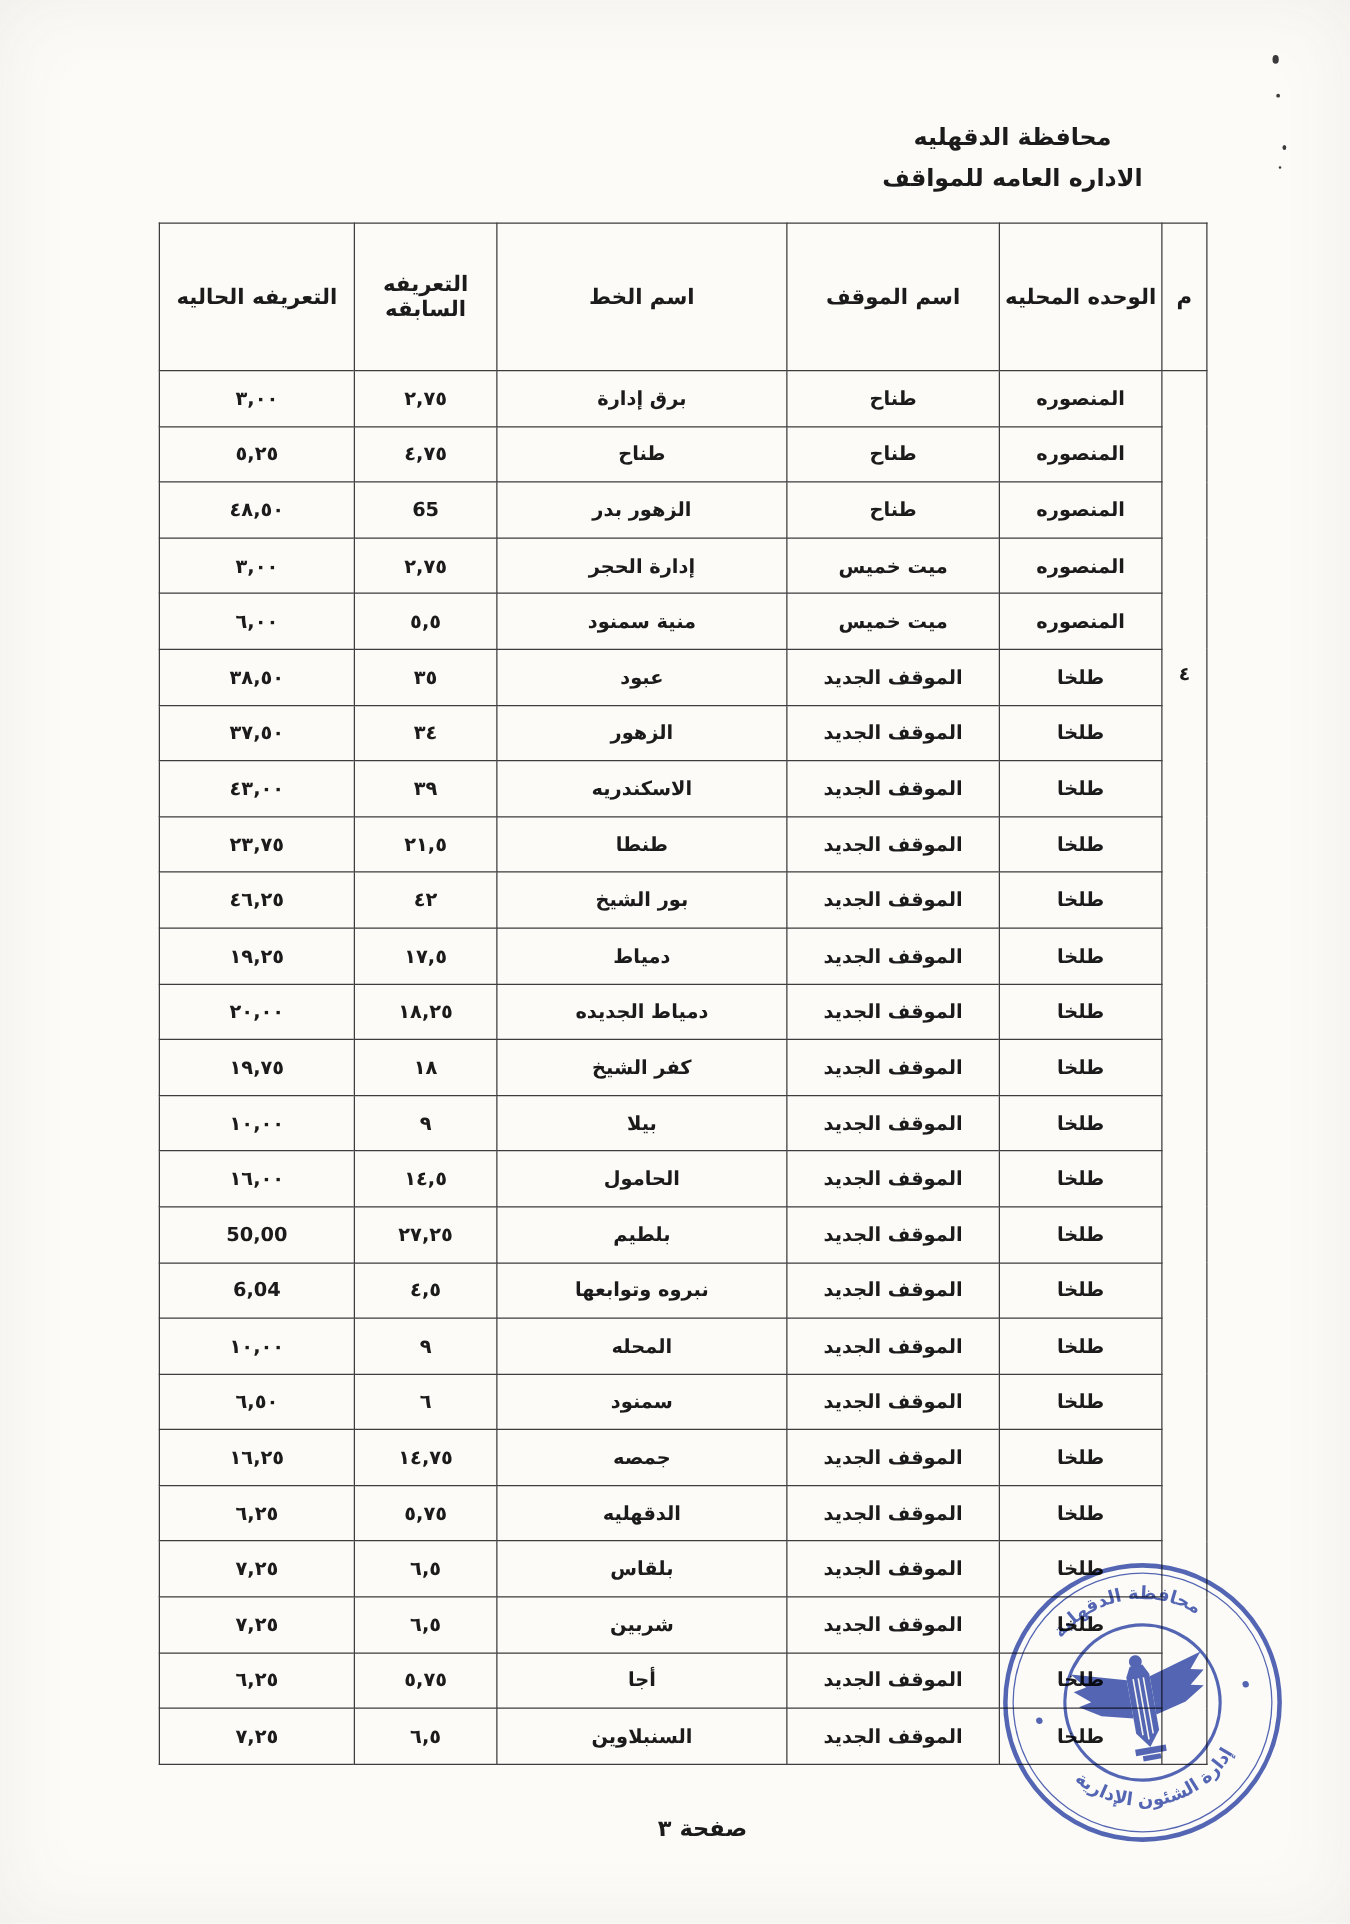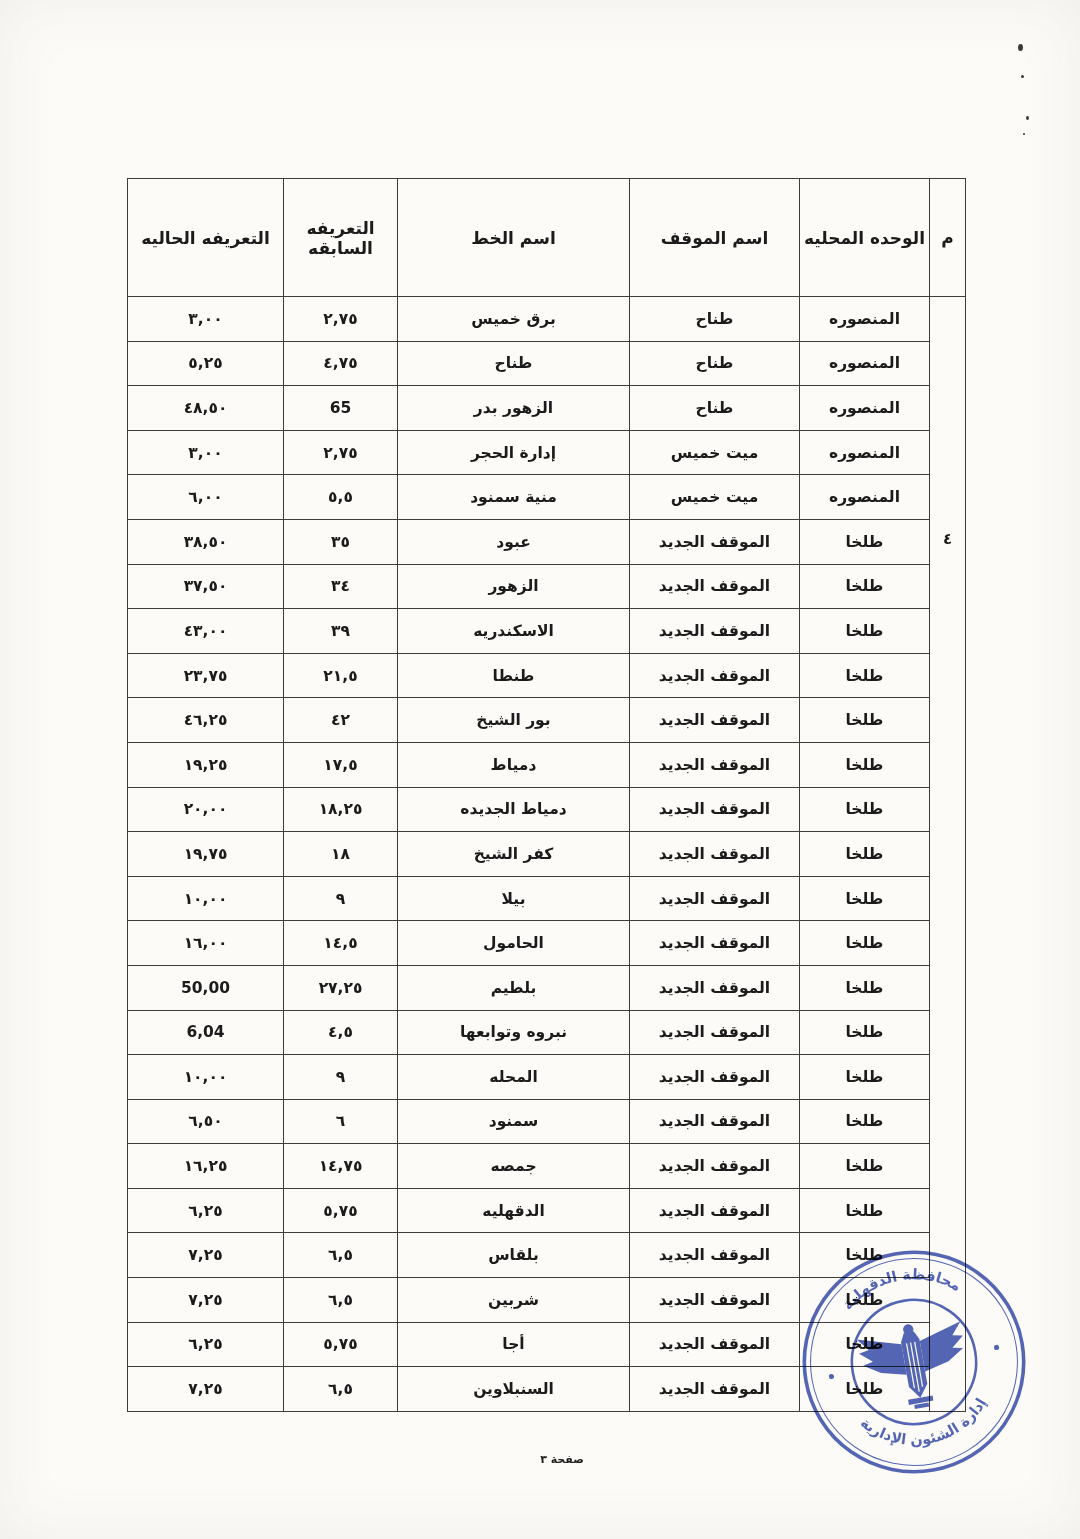--- a/index.html
+++ b/index.html
@@ -46,21 +46,21 @@
     left:0;right:0;
     text-align:center;
     font-size:15px;
   }
   .page-number{
     position:absolute;
     top:1453px;left:502px;width:120px;
     text-align:center;
     direction:rtl;
     font-weight:bold;
-    font-size:11px;
+    font-size:18px;
   }
   .stamp{
     position:absolute;
     left:795px; top:1243px;
     width:238px;height:238px;
     opacity:0.82;
     mix-blend-mode:multiply;
     transform:rotate(-10deg);
   }
   .stamp text{
@@ -72,20 +72,24 @@
     position:absolute;
     background:#3a3a3a;
     border-radius:50%;
   }
 </style>
 </head>
 <body>
 
 <div class="page">
 
+  <div class="doc-header">
+    <div>محافظة الدقهليه</div>
+    <div>الاداره العامه للمواقف</div>
+  </div>
 
   <table class="tariff" dir="rtl">
     <colgroup>
       <col style="width:36px">
       <col style="width:130px">
       <col style="width:170px">
       <col style="width:232px">
       <col style="width:114px">
       <col style="width:156px">
     </colgroup>
@@ -99,21 +103,21 @@
         <th>التعريفه الحاليه</th>
       </tr>
     </thead>
     <tbody>
         <tr>
           <td rowspan="25" class="index-cell">
             <span class="index-num" style="top: 233px;">٤</span>
           </td>
           <td>المنصوره</td>
           <td>طناح</td>
-          <td>برق خميس</td>
+          <td>برق إدارة</td>
           <td>٢,٧٥</td>
           <td>٣,٠٠</td>
         </tr>
         <tr>
           <td>المنصوره</td>
           <td>طناح</td>
           <td>طناح</td>
           <td>٤,٧٥</td>
           <td>٥,٢٥</td>
         </tr>

